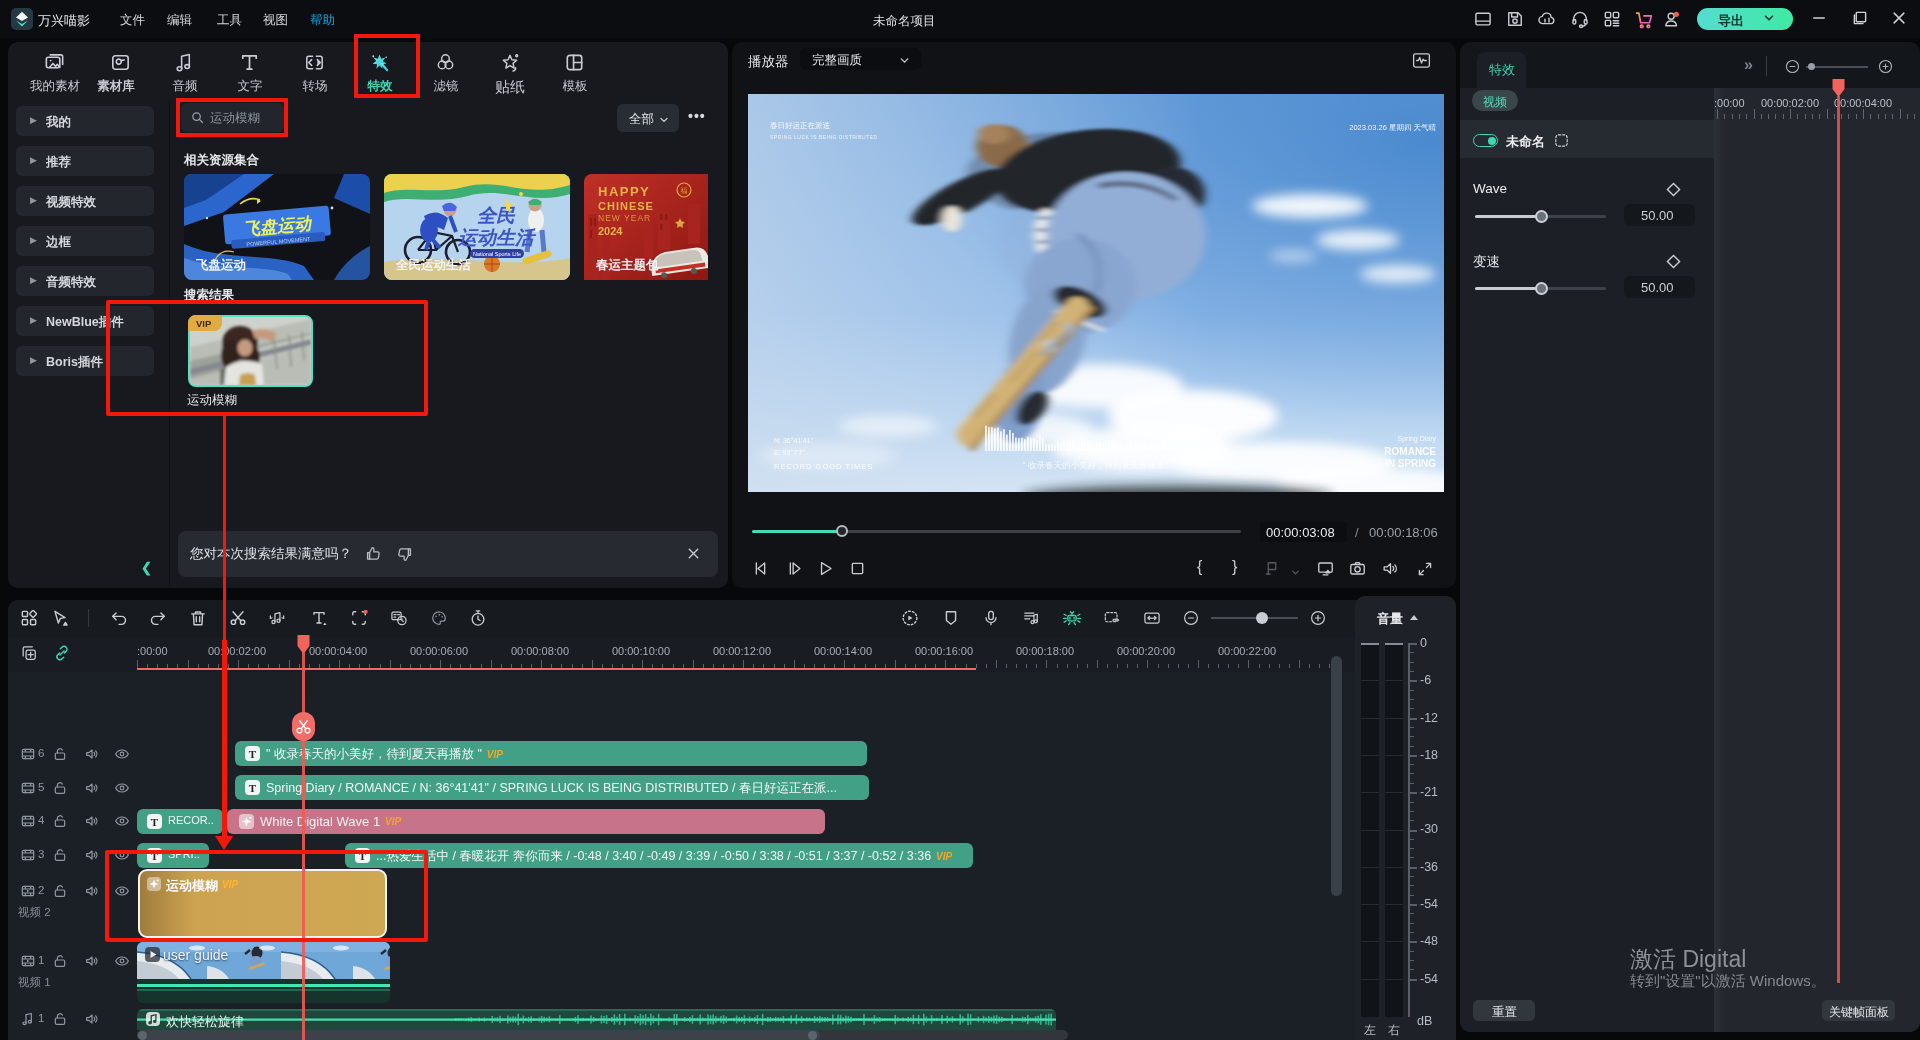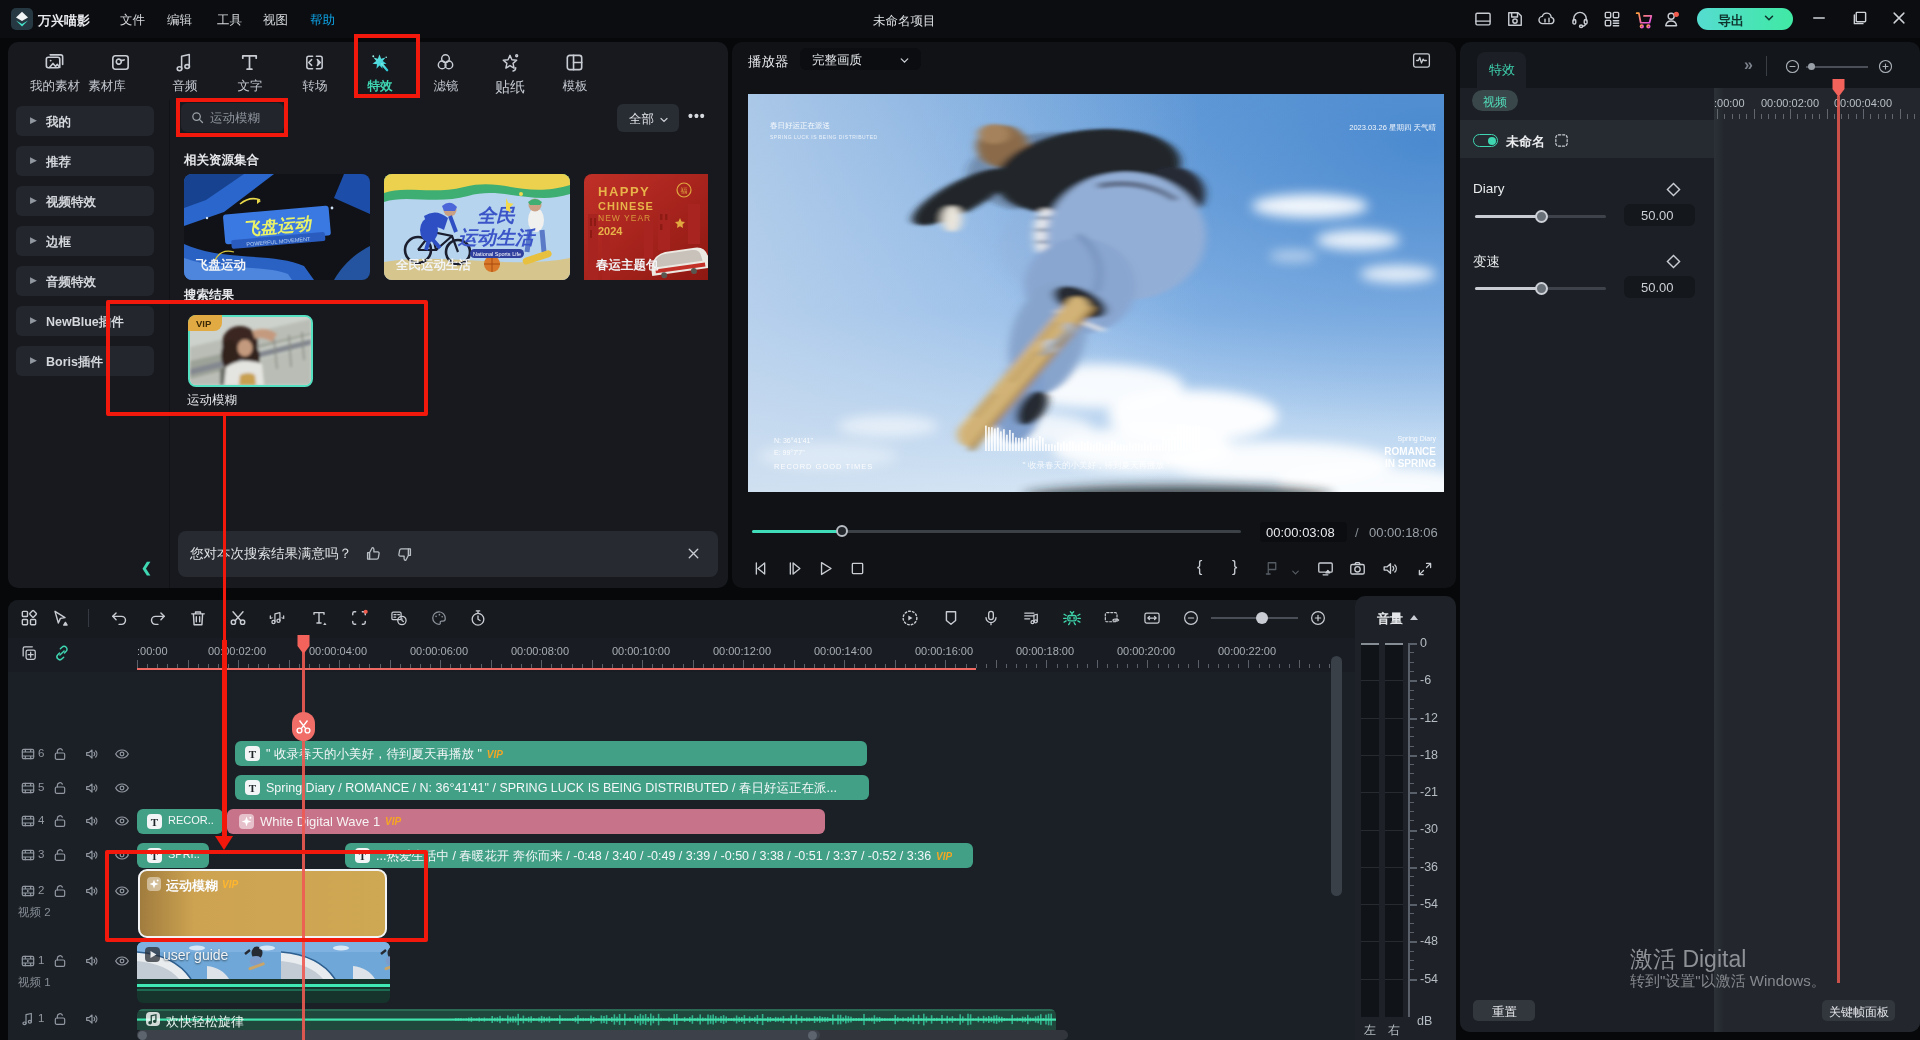--- a/index.html
+++ b/index.html
@@ -5,21 +5,21 @@
 font-family:"Liberation Sans",sans-serif;-webkit-font-smoothing:antialiased}
 .abs{position:absolute}
 .txt{position:absolute;white-space:nowrap}
 </style></head><body>
 <div class="abs" style="left:0;top:0;width:1920px;height:38px;background:#0b0d10"></div>
 <div style="position:absolute;left:11px;top:8px;"><svg width="22" height="22" viewBox="0 0 22 22">
       <rect x="0" y="0" width="22" height="22" rx="5" fill="#263842"></rect>
       <path d="M5 9.6 L11 3.8 L17 9.6 L11 13 Z" fill="#f2f5f5"></path>
       <path d="M5 12.6 L11 16 L17 12.6 L11 18.6 Z" fill="#45e0c8"></path>
     </svg></div>
-<div class="txt" style="left:38px;top:12px;font-size:13px;font-weight:bold;color:#e8eaed">万兴喵影</div>
+<div class="txt" style="left:38px;top:12px;font-size:13px;font-weight:normal;color:#e8eaed">万兴喵影</div>
 <div class="txt" style="left:120px;top:12px;font-size:12.5px;color:#d6d9dd">文件</div>
 <div class="txt" style="left:167px;top:12px;font-size:12.5px;color:#d6d9dd">编辑</div>
 <div class="txt" style="left:217px;top:12px;font-size:12.5px;color:#d6d9dd">工具</div>
 <div class="txt" style="left:263px;top:12px;font-size:12.5px;color:#d6d9dd">视图</div>
 <div class="txt" style="left:310px;top:12px;font-size:12.5px;color:#0ea5e9">帮助</div>
 <div class="txt" style="left:873px;top:13px;font-size:12.5px;color:#dfe2e5">未命名项目</div>
 <div style="position:absolute;left:1473px;top:9px;"><svg width="20" height="20" viewBox="0 0 24 24" fill="none" stroke="#c9cdd3" stroke-width="1.7" stroke-linecap="round" stroke-linejoin="round">
       <rect x="3.5" y="5" width="17" height="14" rx="1.5"></rect>
       <line x1="3.5" y1="14.5" x2="20.5" y2="14.5"></line>
     </svg></div>
@@ -84,21 +84,21 @@
       <rect x="3.5" y="6.5" width="14" height="11" rx="2"></rect>
       <path d="M7 17l3.4-4 2.6 3 2-2 2.5 3"></path>
       <circle cx="8" cy="10" r="1" fill="#c9cdd3" stroke="none"></circle>
       <path d="M7.5 4h11a2 2 0 0 1 2 2v8"></path>
     </svg></div>
 <div class="txt" style="left:55px;top:78px;transform:translateX(-50%);font-size:12.5px;color:#c6cad0;font-weight:normal">我的素材</div>
 <div style="position:absolute;left:109px;top:51px;"><svg width="23" height="23" viewBox="0 0 24 24" fill="none" stroke="#c9cdd3" stroke-width="1.7" stroke-linecap="round" stroke-linejoin="round">
       <rect x="4" y="5" width="16" height="14" rx="2.5"></rect>
       <path d="M12 9.2a2.6 2.6 0 1 1-4.4 1.9 2.6 2.6 0 0 1 4.4-1.9c.8.8 3 .8 3.8 0"></path>
     </svg></div>
-<div class="txt" style="left:107px;top:78px;transform:translateX(-50%);font-size:12.5px;color:#c6cad0;font-weight:normal">素材库</div>
+<div class="txt" style="left:116px;top:78px;transform:translateX(-50%);font-size:12.5px;color:#c6cad0;font-weight:bold">素材库</div>
 <div style="position:absolute;left:173px;top:51px;"><svg width="23" height="23" viewBox="0 0 24 24" fill="none" stroke="#c9cdd3" stroke-width="1.6" stroke-linecap="round" stroke-linejoin="round">
       <path d="M9 18.5V5.5l8-1.8v12.5"></path>
       <ellipse cx="6.8" cy="18.5" rx="2.4" ry="2"></ellipse>
       <ellipse cx="14.8" cy="16.2" rx="2.4" ry="2"></ellipse>
     </svg></div>
 <div class="txt" style="left:185px;top:78px;transform:translateX(-50%);font-size:12.5px;color:#c6cad0;font-weight:normal">音频</div>
 <div style="position:absolute;left:238px;top:51px;"><svg width="23" height="23" viewBox="0 0 24 24" fill="none" stroke="#c9cdd3" stroke-width="1.8" stroke-linecap="round" stroke-linejoin="round">
       <path d="M5 7.5V5h14v2.5M12 5v14M9.5 19h5"></path>
     </svg></div>
 <div class="txt" style="left:250px;top:78px;transform:translateX(-50%);font-size:12.5px;color:#c6cad0;font-weight:normal">文字</div>
@@ -586,21 +586,21 @@
     <path d="M1.5 1 h12 v10 l-6 8 -6 -8z" fill="#f3635c"></path>
   </svg>
 <div class="abs" style="left:1837px;top:96px;width:2.5px;height:887px;background:#e85950;opacity:0.85"></div>
 <div class="abs" style="left:1460px;top:120px;width:254px;height:38px;background:#262a31"></div>
 <div class="abs" style="left:1473px;top:134px;width:25px;height:13px;border-radius:7px;border:1.5px solid #3fd6b2"></div>
 <div class="abs" style="left:1488px;top:136.5px;width:8px;height:8px;border-radius:50%;background:#3fd6b2"></div>
 <div class="txt" style="left:1506px;top:133px;font-size:13px;font-weight:bold;color:#eceef0">未命名</div>
 <div style="position:absolute;left:1553px;top:132px;"><svg width="17" height="17" viewBox="0 0 24 24" fill="none" stroke="#c9cdd3" stroke-width="1.7" stroke-linecap="round" stroke-linejoin="round">
       <rect x="4" y="4" width="16" height="16" rx="4" stroke-dasharray="3 2.6"></rect>
     </svg></div>
-<div class="txt" style="left:1473px;top:181px;font-size:13.5px;color:#e8eaec">Diary</div>
+<div class="txt" style="left:1473px;top:181px;font-size:13.5px;color:#e8eaec">Wave</div>
 <div style="position:absolute;left:1666px;top:182px;"><svg width="15" height="15" viewBox="0 0 15 15">
       <rect x="3.2" y="3.2" width="8.6" height="8.6" fill="none" stroke="#c9cdd3" stroke-width="1.4" transform="rotate(45 7.5 7.5)"></rect>
     </svg></div>
 <div class="abs" style="left:1475px;top:215px;width:131px;height:3px;background:#3e434b;border-radius:2px"></div>
 <div class="abs" style="left:1475px;top:215px;width:66px;height:3px;background:#c9cdd3;border-radius:2px"></div>
 <div class="abs" style="left:1535px;top:210px;width:13px;height:13px;border-radius:50%;background:#6a7078;border:2px solid #cdd1d7"></div>
 <div class="abs" style="left:1624px;top:204px;width:71px;height:22px;background:#14171b;border-radius:6px"></div>
 <div class="txt" style="left:1641px;top:208px;font-size:13px;color:#ccd1d8">50.00</div>
 <div class="txt" style="left:1473px;top:253px;font-size:13.5px;color:#e8eaec">变速</div>
 <div style="position:absolute;left:1666px;top:254px;"><svg width="15" height="15" viewBox="0 0 15 15">

